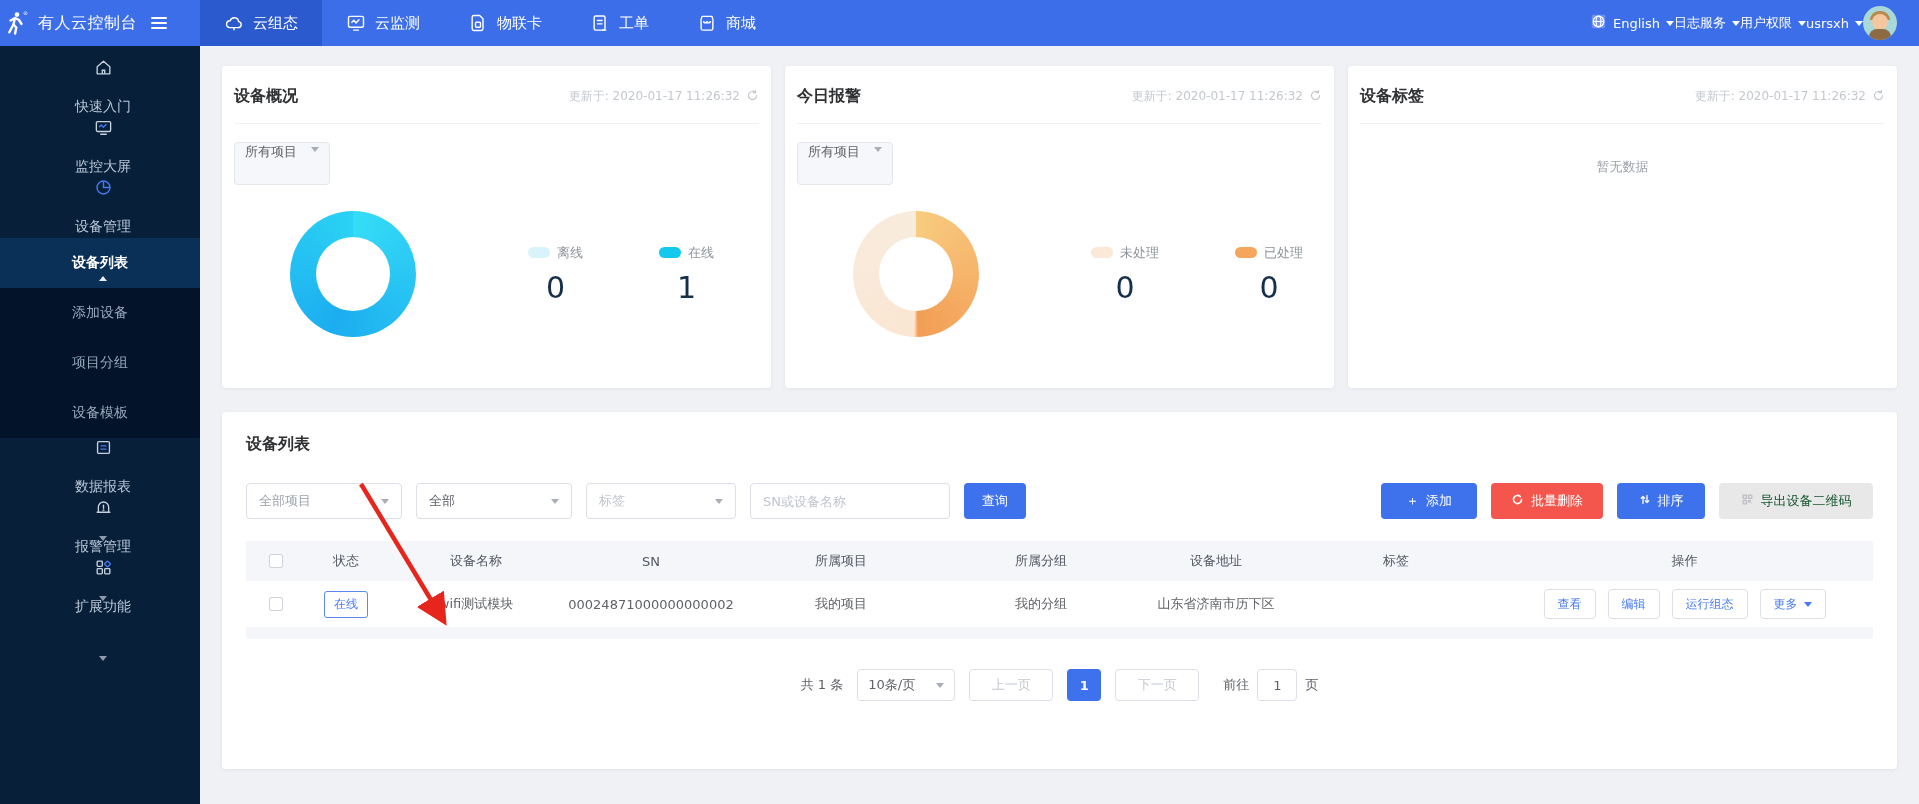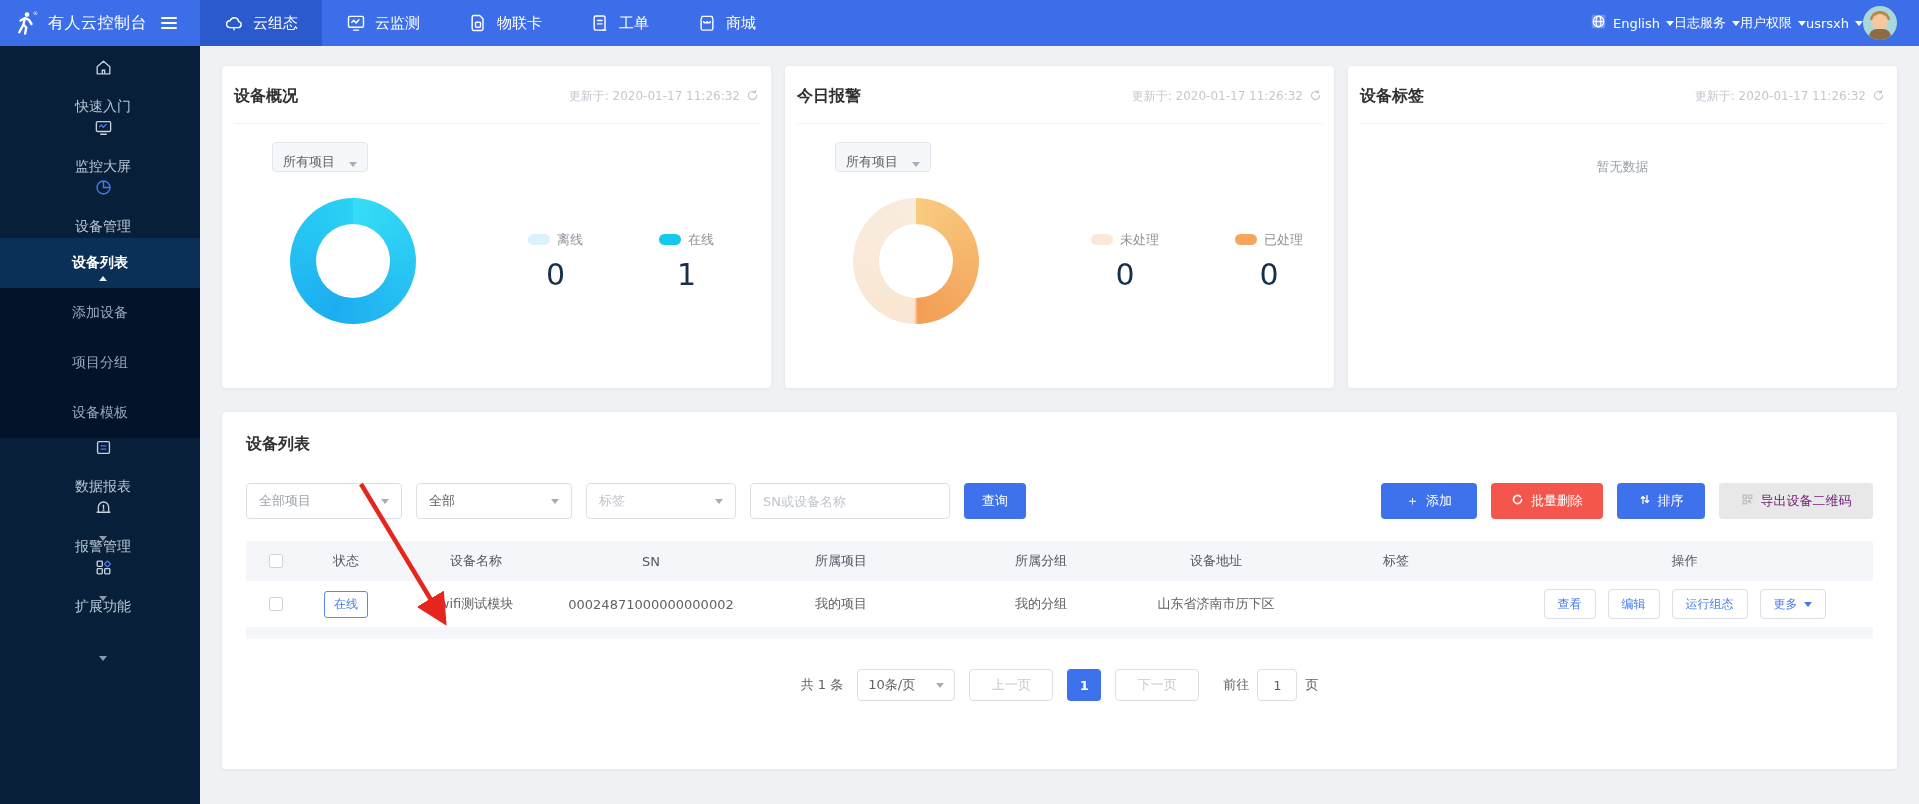--- a/index.html
+++ b/index.html
@@ -2,21 +2,21 @@
 <html><head>
 <meta charset="utf-8">
 <style>
   * { margin:0; padding:0; box-sizing:border-box; }
   html,body { width:1919px; height:804px; overflow:hidden; }
   body { font-family:"DejaVu Sans","Liberation Sans",sans-serif; background:#EFF1F5; position:relative; }
   .page { width:1919px; height:804px; position:relative; }
 
   
   .topnav { height:46px; background:#3C6EEA; display:flex; align-items:stretch; color:#fff; }
-  .brand-area { width:200px; display:flex; align-items:center; padding-left:12px; gap:10px; flex:none; }
+  .brand-area { width:200px; display:flex; align-items:center; padding-left:2px; gap:10px; flex:none; }
   .brand-text { font-size:16px; white-space:nowrap; letter-spacing:.5px; }
   .hamburger { display:flex; flex-direction:column; gap:3px; margin-left:4px; cursor:pointer; }
   .hamburger i { display:block; width:16px; height:2px; background:#fff; border-radius:1px; }
   .tabs { display:flex; align-items:stretch; }
   .tab { display:flex; align-items:center; gap:9px; padding:0 24px; font-size:15px; cursor:pointer; }
   .tab.active { background:#2B59CE; }
   .tab svg, .brand-area svg { display:block; }
   .nav-right { margin-left:auto; display:flex; align-items:center; padding-right:22px; font-size:13px; }
   .nav-right .nav-drop { display:flex; align-items:center; gap:6px; cursor:pointer; white-space:nowrap; }
   .caret-down-w { width:0; height:0; border:4px solid transparent; border-top:5px solid #fff; margin-top:4px; }
@@ -39,21 +39,21 @@
 
   .main { flex:1; padding:20px 22px; }
 
   
   .cards-row { display:flex; gap:14px; }
   .card { flex:1; height:322px; background:#fff; border-radius:4px; box-shadow:0 1px 4px rgba(0,21,41,.06); padding:20px 12px; }
   .card-head { display:flex; align-items:center; justify-content:space-between; }
   .card-title { font-size:16px; font-weight:bold; color:#303133; }
   .card-updated { font-size:12px; color:#C3C8CF; display:flex; align-items:center; gap:6px; }
   .card-divider { height:1px; background:#F0F1F3; margin:16px 0 0; }
-  .mini-select { margin-top:18px; width:96px; height:30px; background:#F5F7FA; border:1px solid #E3E6EB; border-radius:4px; display:flex; align-items:flex-end; justify-content:space-between; padding:0 10px; font-size:13px; color:#606266; cursor:pointer;margin-left:38px; }
+  .mini-select { margin-top:18px; width:96px; height:43px; background:#F5F7FA; border:1px solid #E3E6EB; border-radius:4px; display:flex; align-items:flex-start; justify-content:space-between; padding:0 10px; font-size:13px; color:#606266; cursor:pointer; }
   .caret-down-g { width:0; height:0; border:4px solid transparent; border-top:5px solid #A9AEB6; margin-top:4px; }
   .chart-row { display:flex; align-items:center; margin-top:26px; }
   .donut { width:126px; height:126px; border-radius:50%; margin-left:56px; position:relative; flex:none; }
   .donut-device { background:conic-gradient(from 0deg,#35DDF6 0deg,#1CADF0 200deg,#2BD2F4 360deg); }
   .donut-alarm  { background:conic-gradient(from 0deg,#F8CC80 0deg,#F39D55 178deg,#FAE6D2 182deg,#F8ECDE 358deg); }
   .donut::after { content:""; position:absolute; left:26px; top:26px; width:74px; height:74px; background:#fff; border-radius:50%; }
   .legends { display:flex; gap:76px; margin-left:112px; }
   .legend { text-align:center; }
   .legend-top { display:flex; align-items:center; gap:7px; font-size:13px; color:#8E939B; }
   .pill { width:22px; height:11px; border-radius:6px; flex:none; }
@@ -70,21 +70,21 @@
   .f-select.w3 { width:150px; color:#C0C4CC; }
   .f-input { width:200px; height:36px; border:1px solid #DCDFE6; border-radius:4px; padding:0 12px; font-size:13px; color:#606266; font-family:inherit; }
   .f-input::placeholder { color:#C0C4CC; }
   .btn { height:36px; border:none; border-radius:4px; font-size:13px; color:#fff; cursor:pointer; display:inline-flex; align-items:center; justify-content:center; gap:7px; font-family:inherit; white-space:nowrap; }
   .btn-blue { background:#3E71EC; }
   .btn-query { width:62px; }
   .right-actions { margin-left:auto; display:flex; gap:14px; }
   .btn-add { width:96px; }
   .btn-del { width:112px; background:#F4554C; }
   .btn-sort { width:88px; }
-  .btn-export { width:154px; background:#E8E8E8; color:#701a75; cursor:not-allowed; }
+  .btn-export { width:154px; background:#E8E8E8; color:#14532d; cursor:not-allowed; }
 
   .table { margin-top:22px; background:#F5F6FA; border-radius:2px; padding-bottom:12px; }
   .t-row { display:flex; align-items:center; }
   .t-head { height:40px; font-size:13px; color:#515661; }
   .t-data { height:46px; background:#fff; font-size:13px; color:#606266; }
   .c { text-align:center; }
   .col-check { width:60px; display:flex; justify-content:center; }
   .col-status { width:80px; }
   .col-name { width:180px; }
   .col-sn { width:170px; }

